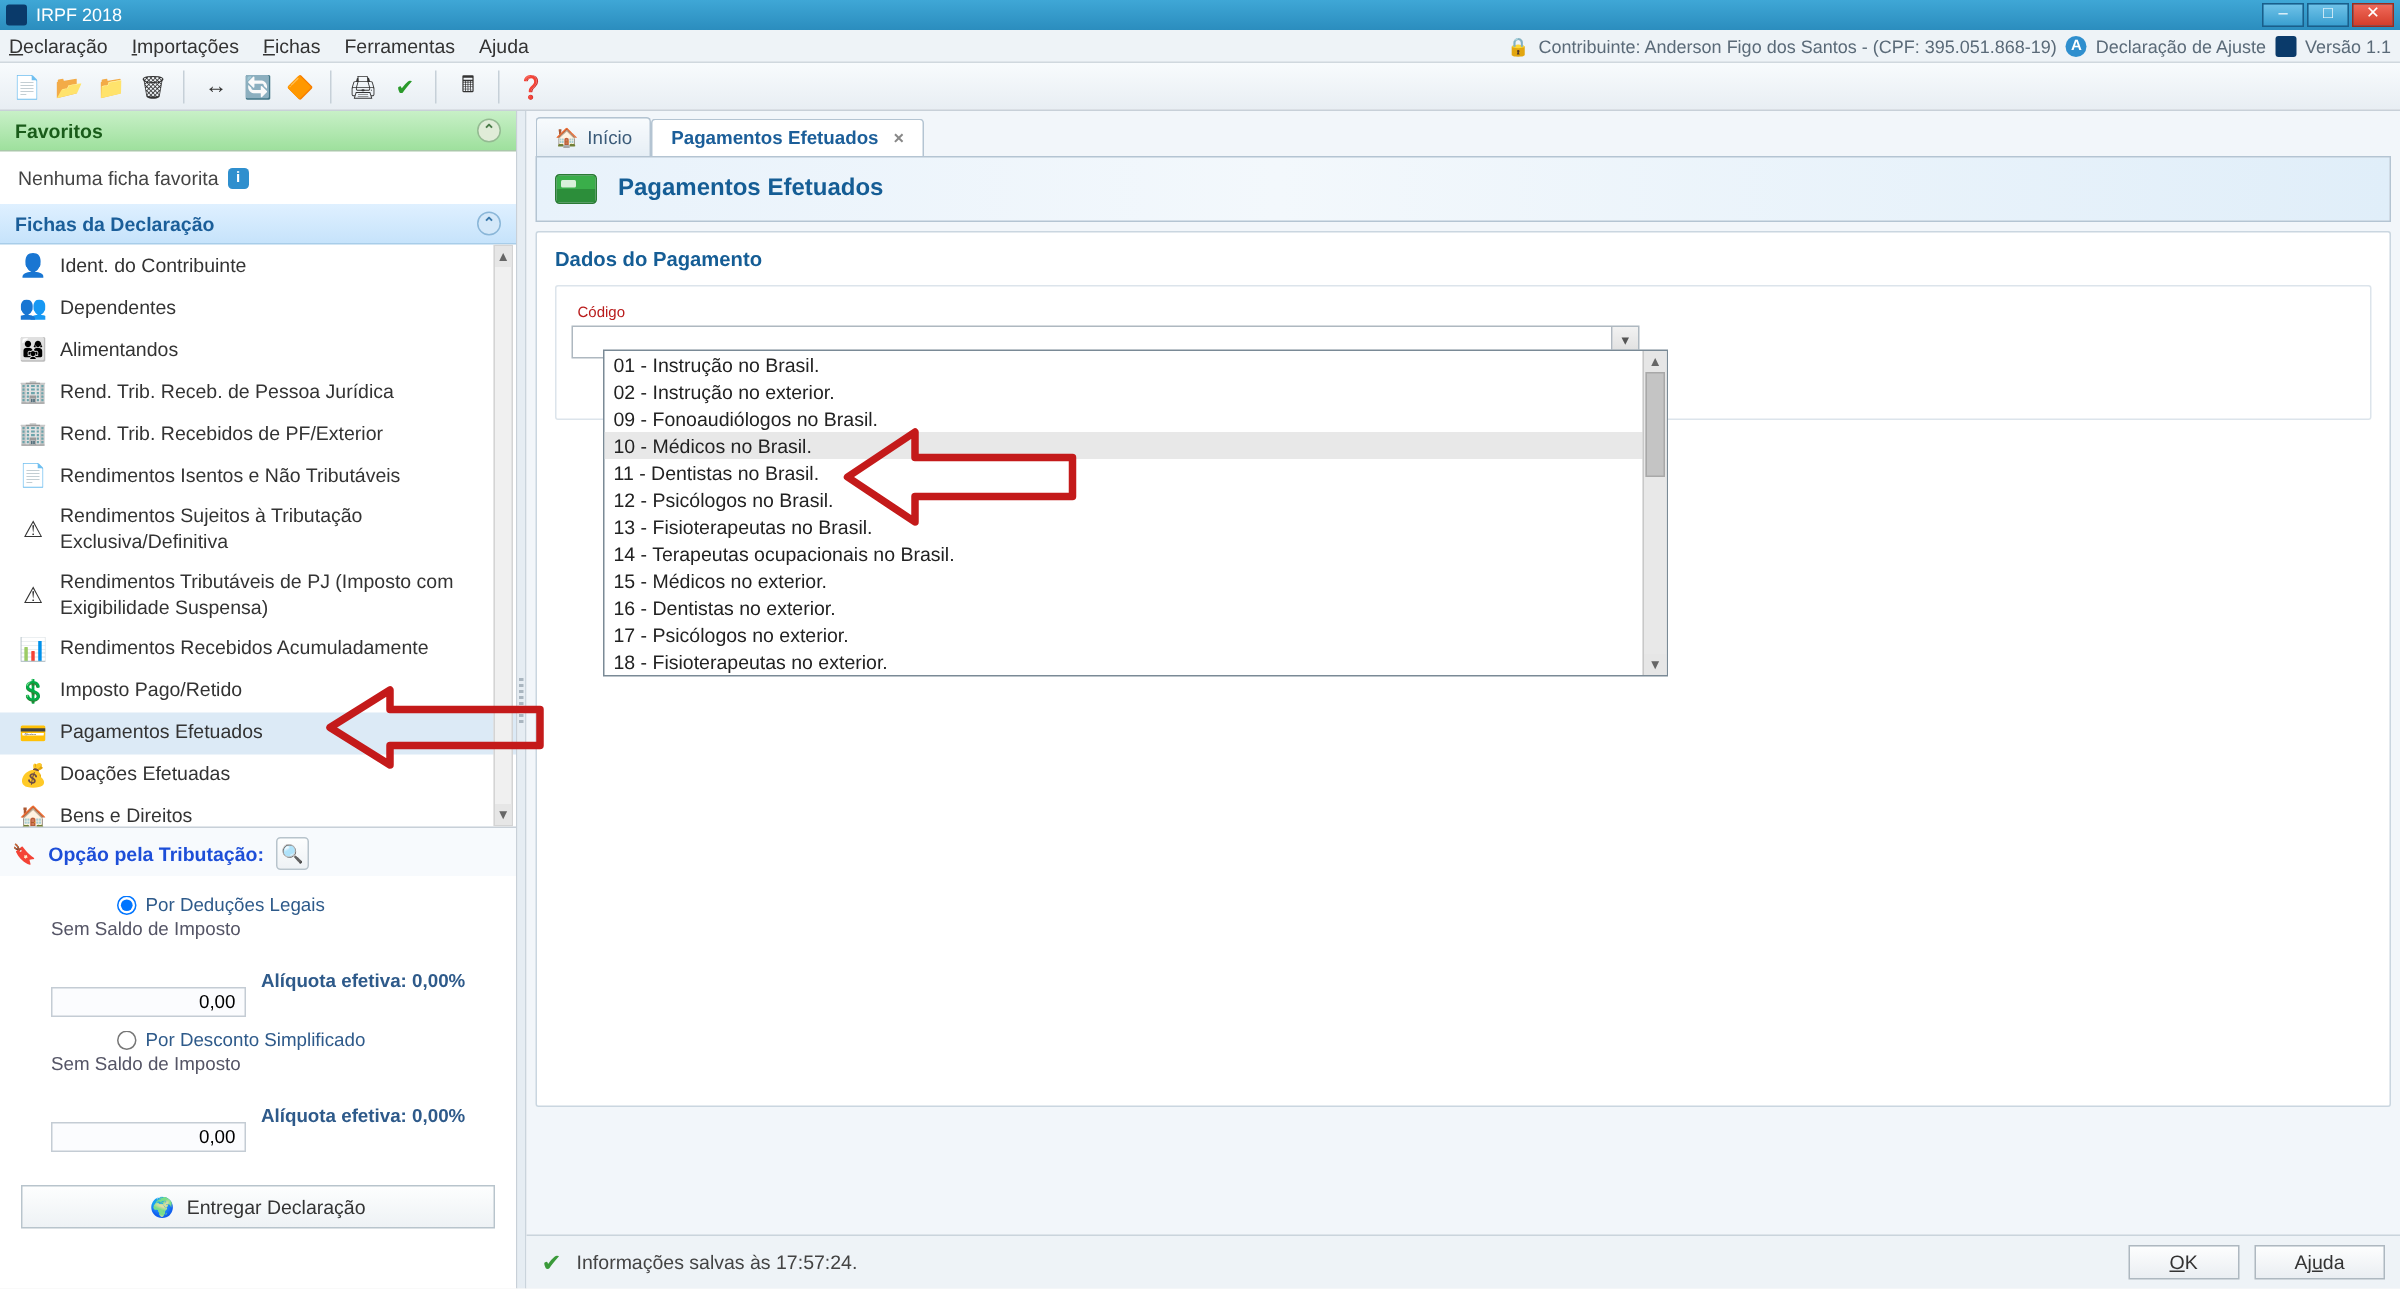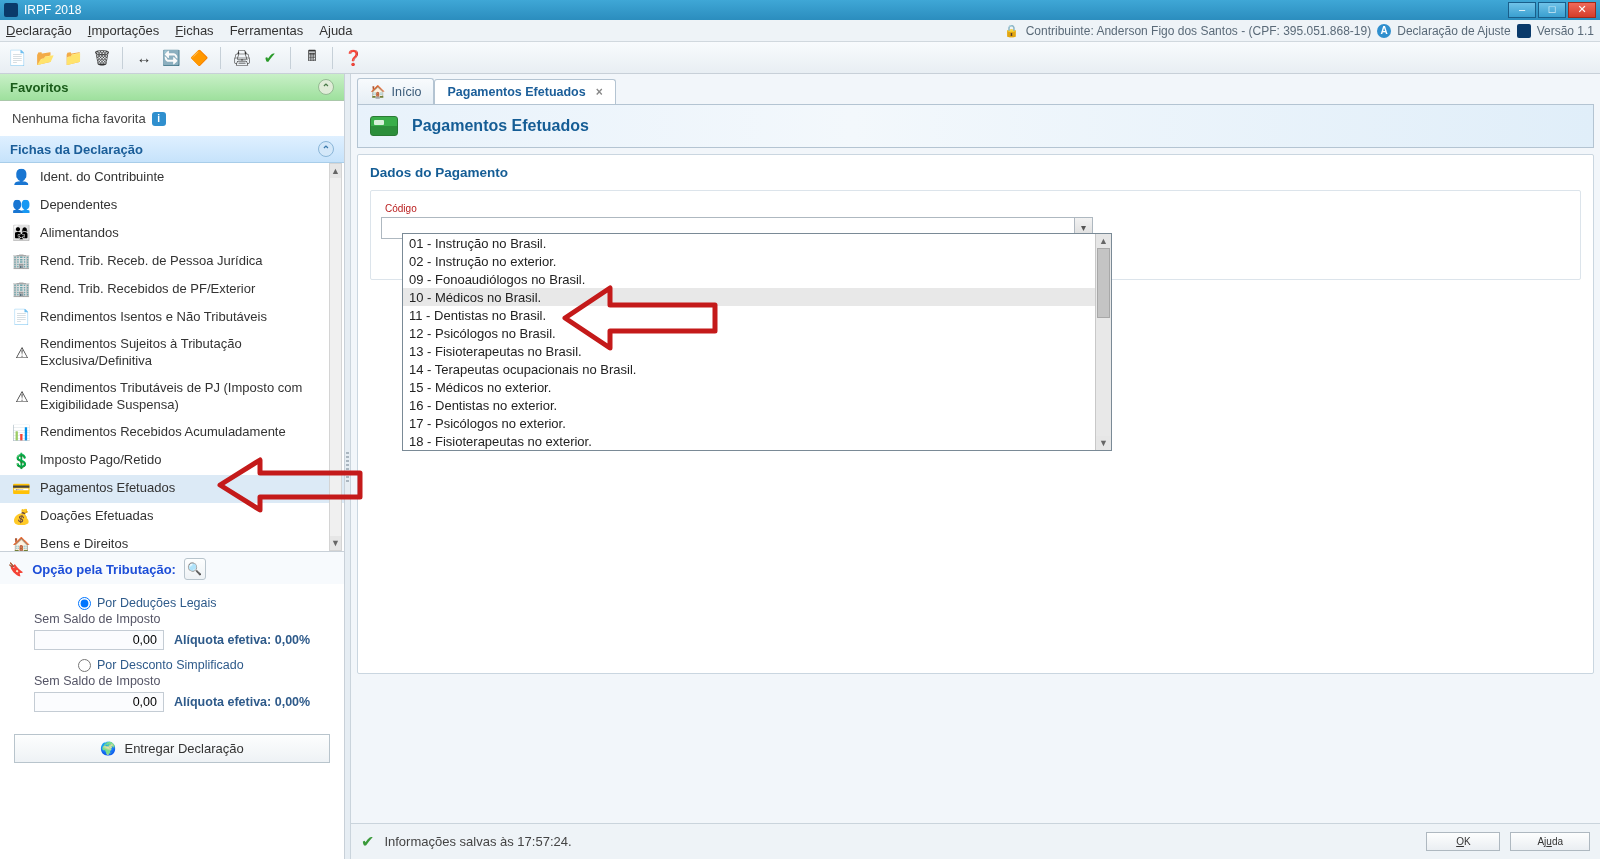--- a/index.html
+++ b/index.html
@@ -51,56 +51,56 @@
   .sidebar-scroll { position:absolute; right:2px; top:0; bottom:0; width:13px; background:#f0f0f0; border:1px solid #d4d4d4; display:flex; flex-direction:column; }
   .sbar-btn { height:14px; background:#e6e6e6; text-align:center; font-size:9px; line-height:14px; color:#666; }
   .sbar-track { flex:1; position:relative; }
   
   
   .opcao-panel { border-top:1px solid #c8d0d8; padding:6px 8px 4px 8px; background:#f7fafd; display:flex; align-items:center; gap:8px; }
   .opcao-body { padding:6px 20px 8px 34px; background:#fff; font-size:12.5px; }
   .opcao-body .radio-row { display:flex; align-items:center; gap:6px; margin:6px 0 2px 0; color:#2e5a8a;padding-left:44px; }
   .opcao-body .sub { color:#556; margin:2px 0 4px 0; }
   .opcao-body .valrow { display:flex; align-items:center; gap:10px; margin-bottom:8px; }
-  .opcao-body input.num { width:130px; padding:2px 6px; text-align:right; border:1px solid #c4ccd4; background:#fbfcfe; font-size:12.5px; }
+  .opcao-body input.num { width:130px; padding:2px 6px; text-align:right; border:1px solid #c4ccd4; background:#fbfcfe; font-size:12.5px;margin-top:28px; }
   .opcao-body .aliq { color:#2e5a8a; font-weight:bold; }
 
   .entregar-btn { margin:6px 14px 10px 14px; padding:6px 0; border:1px solid #b8c4cc; background:linear-gradient(#fdfefe,#eef2f5); text-align:center; font-size:13px; display:flex; align-items:center; justify-content:center; gap:8px; }
 
   
   .content { flex:1; background:#f2f6fa; display:flex; flex-direction:column; position:relative; }
   .tabrow { height:30px; display:flex; align-items:flex-end; padding:4px 6px 0 6px; gap:0; }
   .tab { padding:5px 12px; border:1px solid #b4c4d2; border-bottom:none; background:linear-gradient(#f8fbfd,#e6eef5); font-size:12.5px; color:#3a5a78; display:flex; align-items:center; gap:6px; border-top-left-radius:3px; border-top-right-radius:3px; }
   .tab.active { background:#fff; font-weight:600; color:#1b5e99; }
   .tab .tclose { font-size:12px; color:#888; margin-left:4px; }
 
   .page-header { height:44px; margin:0 6px; border:1px solid #b4c4d2; background:linear-gradient(90deg,#e8f2fb 0%, #f3f8fc 40%, #e0eef9 100%); display:flex; align-items:center; padding:0 12px; gap:14px; }
   .page-header .card-ico { width:28px; height:20px; background:linear-gradient(#3aae4a 0 50%, #2c8e3a 50% 100%); border-radius:3px; position:relative; border:1px solid #2a7a34; }
   .page-header .card-ico::after{ content:""; position:absolute; left:3px; top:3px; width:10px; height:5px; background:#d8f0da; border-radius:1px; }
   .page-header .ptitle { color:#155d95; font-weight:bold; font-size:16px; }
 
-  .form-area { margin:6px 6px 0 6px; border:1px solid #cad6e0; background:#fff; border-radius:2px; padding:10px 12px; position:relative; height:520px; }
+  .form-area { margin:6px 6px 0 6px; border:1px solid #cad6e0; background:#fff; border-radius:2px; padding:10px 12px; position:relative; height:584px; }
   .section-title { color:#155d95; font-weight:bold; font-size:13.5px; margin-bottom:10px; }
   .field-label { font-size:10px; color:#b91c1c; margin:4px 0 3px 6px; }
   .combo { width:712px; margin-left:2px; height:22px; border:1px solid #aeb8c0; background:#fff; position:relative; }
   .combo .combo-btn { position:absolute; right:0; top:0; width:18px; height:20px; background:linear-gradient(#f2f2f2,#dcdcdc); border-left:1px solid #b0b8c0; text-align:center; font-size:10px; line-height:20px; color:#555; }
 
   .dropdown { position:absolute; left:14px; top:78px; width:710px; border:1px solid #7a8a96; background:#fff; z-index:5;margin-left:30px; }
   .dd-inner { max-height:216px; overflow:hidden; position:relative; }
   .dd-item { padding:1.5px 6px; font-size:13px; color:#222; cursor:default; white-space:nowrap; }
   .dd-item.hover { background:#e8e8e8; }
   .dd-scroll { position:absolute; right:0; top:0; bottom:0; width:16px; background:#f0f0f0; border-left:1px solid #c8c8c8; display:flex; flex-direction:column; }
   .dd-scroll .sbar-track { background:#e8e8e8; }
   .dd-thumb { position:absolute; left:1px; right:1px; top:0; height:70px; background:#c4c4c4; border:1px solid #a8a8a8; }
 
   
   .content-footer { position:absolute; left:0; right:0; bottom:0; height:36px; border-top:1px solid #cad4dc; background:#eef3f7; display:flex; align-items:center; padding:0 10px; gap:10px; }
   .content-footer .chk { color:#3a9a3a; font-size:16px; }
   .content-footer .msg { flex:1; font-size:13px; color:#444; }
-  .fbtn { min-width:74px; padding:3px 26px; border:1px solid #aeb8c0; background:linear-gradient(#fdfefe,#eaeef2); font-size:10px; text-align:center; }
+  .fbtn { min-width:74px; padding:3px 26px; border:1px solid #aeb8c0; background:linear-gradient(#fdfefe,#eaeef2); font-size:13px; text-align:center; }
 
   
   .arrow { position:absolute; z-index:20; pointer-events:none; }
 
   .search-ico-sm { width:22px; height:22px; border:1px solid #b8c4cc; background:linear-gradient(#fdfefe,#eef2f5); display:inline-flex; align-items:center; justify-content:center; font-size:12px; border-radius:3px; }
 </style>
 </head>
 <body>
 
 <div class="titlebar">

